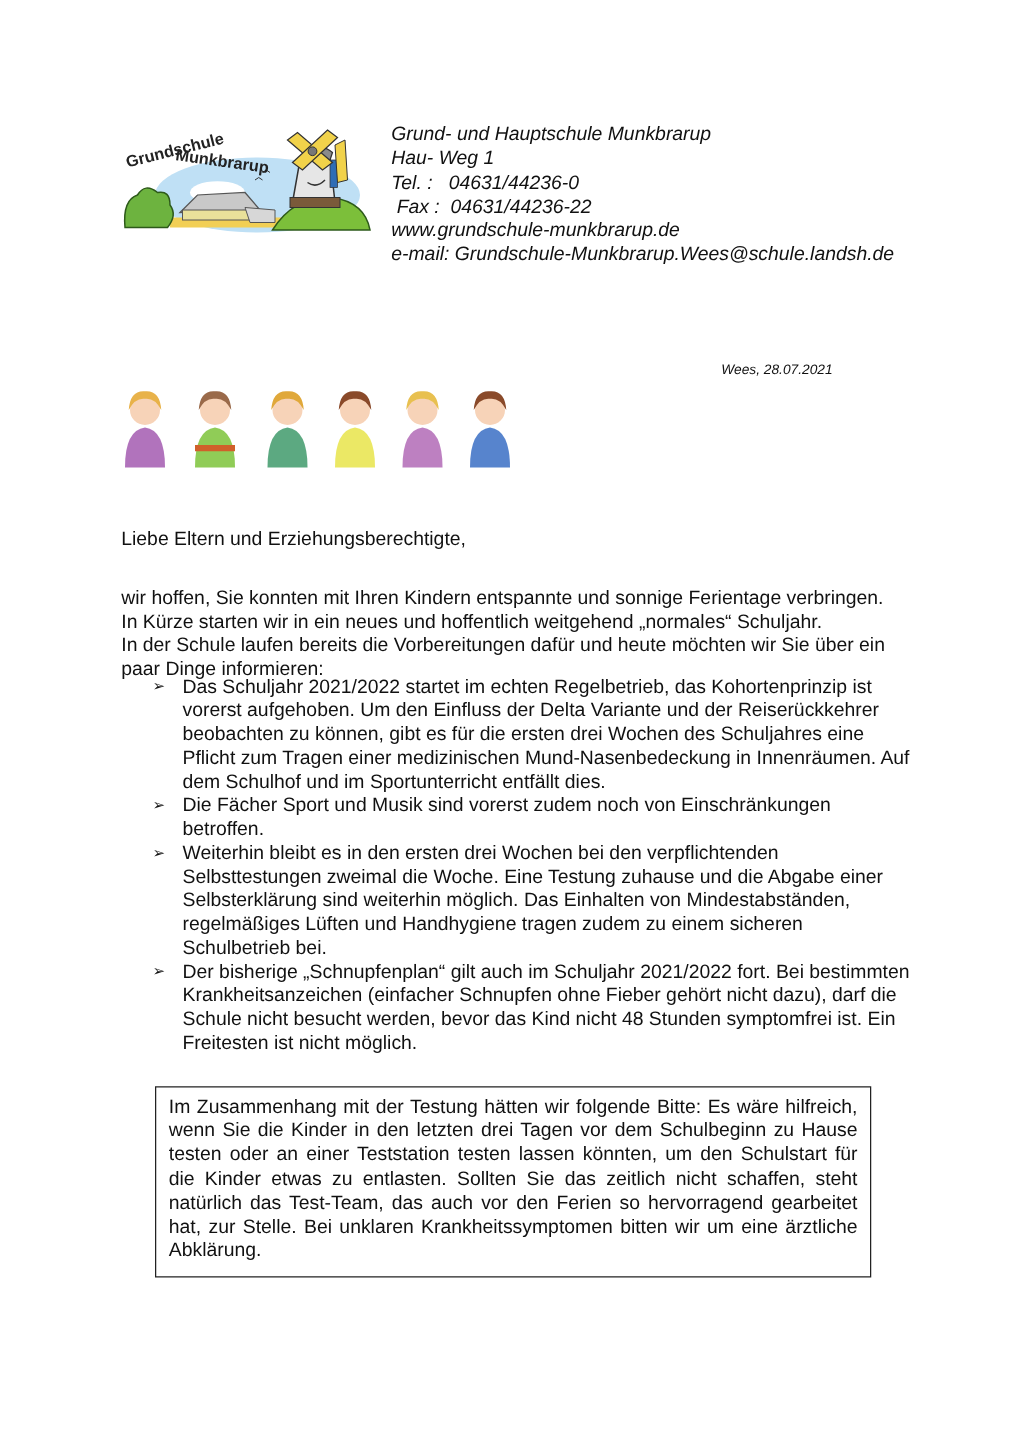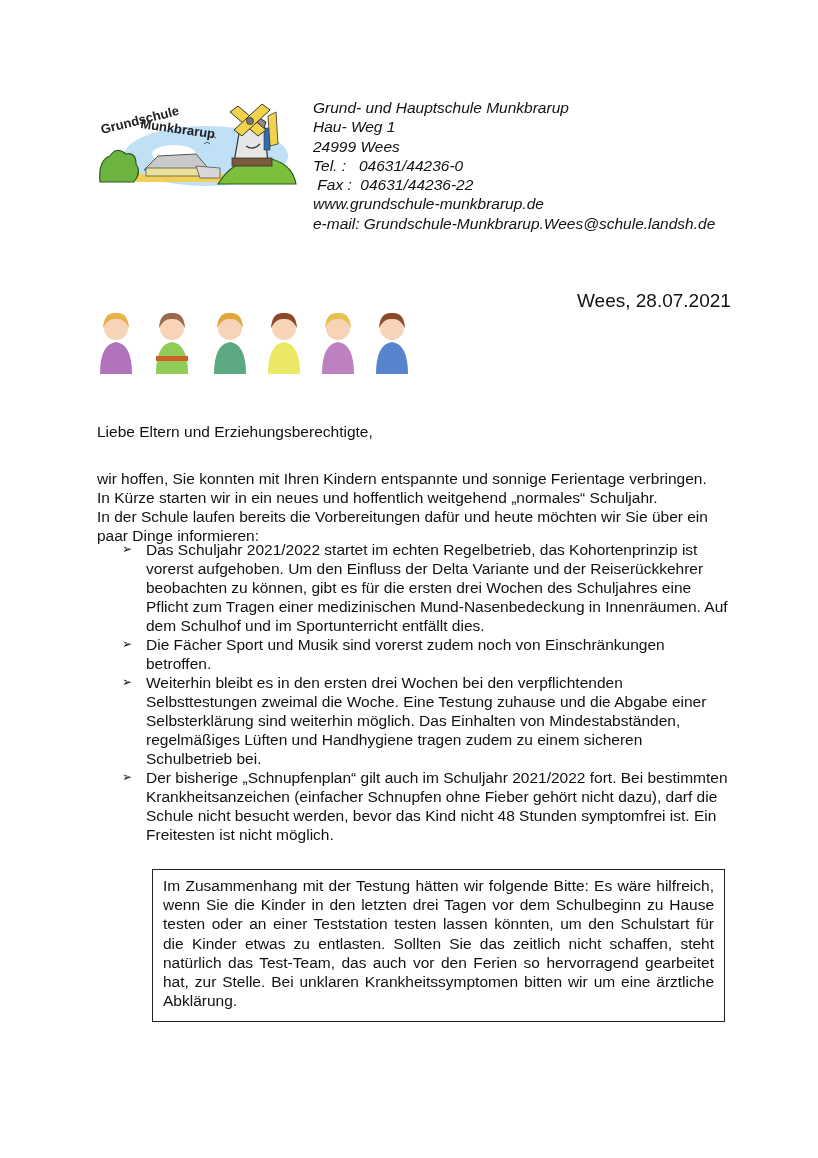--- a/index.html
+++ b/index.html
@@ -4,34 +4,34 @@
 <style>
   html, body { margin: 0; padding: 0; background: #ffffff; }
   body {
     width: 818px; height: 1158px; position: relative; overflow: hidden;
     font-family: "Liberation Sans", sans-serif; color: #111;
   }
   .abs { position: absolute; }
   .logo { left: 96px; top: 98px; width: 204px; height: 92px; }
   .address { left: 313px; top: 98px; font-size: 15.5px; line-height: 19.3px; font-style: italic; }
   .address div { white-space: pre; }
-  .date { left: 577px; top: 290px; font-size: 19px; }
+  .date { left: 577px; top: 290px; font-size: 11px; font-style: italic; }
   .kids { left: 96px; top: 300px; width: 320px; height: 78px; }
   .body-text { left: 97px; width: 640px; font-size: 15.5px; line-height: 19px; }
   .greeting { top: 387px; margin-top: 35px; }
   .intro { top: 425px; margin-top: 44px; }
   .intro p { margin: 0; }
   .list { left: 122px; top: 540px; width: 610px; font-size: 15.5px; line-height: 19px; margin: 0; padding: 0; list-style: none; }
   .list li { position: relative; padding-left: 24px; }
   .list li .bullet { position: absolute; left: 0; top: 0; font-size: 12px; }
   .notice-box {
     left: 124px; top: 869px; width: 573px; height: 153px;
     border: 1.5px solid #222; box-sizing: border-box;
     padding: 6px 10px 6px 10px;
-    font-size: 15.5px; line-height: 19.2px; text-align: justify; margin-left: 28px;
+    font-size: 15.5px; line-height: 19.2px; text-align: justify;
   }
 </style>
 </head>
 <body>
 
 <div class="abs logo">
   <svg width="204" height="92" viewBox="0 0 204 92">
 
     <ellipse cx="110" cy="58" rx="82" ry="30" fill="#bfe0f5"></ellipse>
     <ellipse cx="78" cy="56" rx="22" ry="9" fill="#ffffff"></ellipse>
@@ -62,21 +62,20 @@
     <path d="M108 46 l3 -2 l3 2 M114 40 l3 -2 l3 2" fill="none" stroke="#333" stroke-width="0.8"></path>
 
     <text x="6" y="36" font-family="Liberation Sans, sans-serif" font-weight="bold" font-size="13" fill="#222" transform="rotate(-14 6 36)">Grundschule</text>
     <text x="44" y="30" font-family="Liberation Sans, sans-serif" font-weight="bold" font-size="13" fill="#222" transform="rotate(8 44 30)">Munkbrarup</text>
   </svg>
 </div>
 
 <div class="abs address">
   <div>Grund- und Hauptschule Munkbrarup</div>
   <div>Hau- Weg 1</div>
-  <div>24999 Wees</div>
   <div>Tel. :   04631/44236-0</div>
   <div> Fax :  04631/44236-22</div>
   <div>www.grundschule-munkbrarup.de</div>
   <div>e-mail: Grundschule-Munkbrarup.Wees@schule.landsh.de</div>
 </div>
 
 <div class="abs date">Wees, 28.07.2021</div>
 
 <div class="abs kids">
   <svg width="320" height="78" viewBox="0 0 320 78" id="kids-svg">

